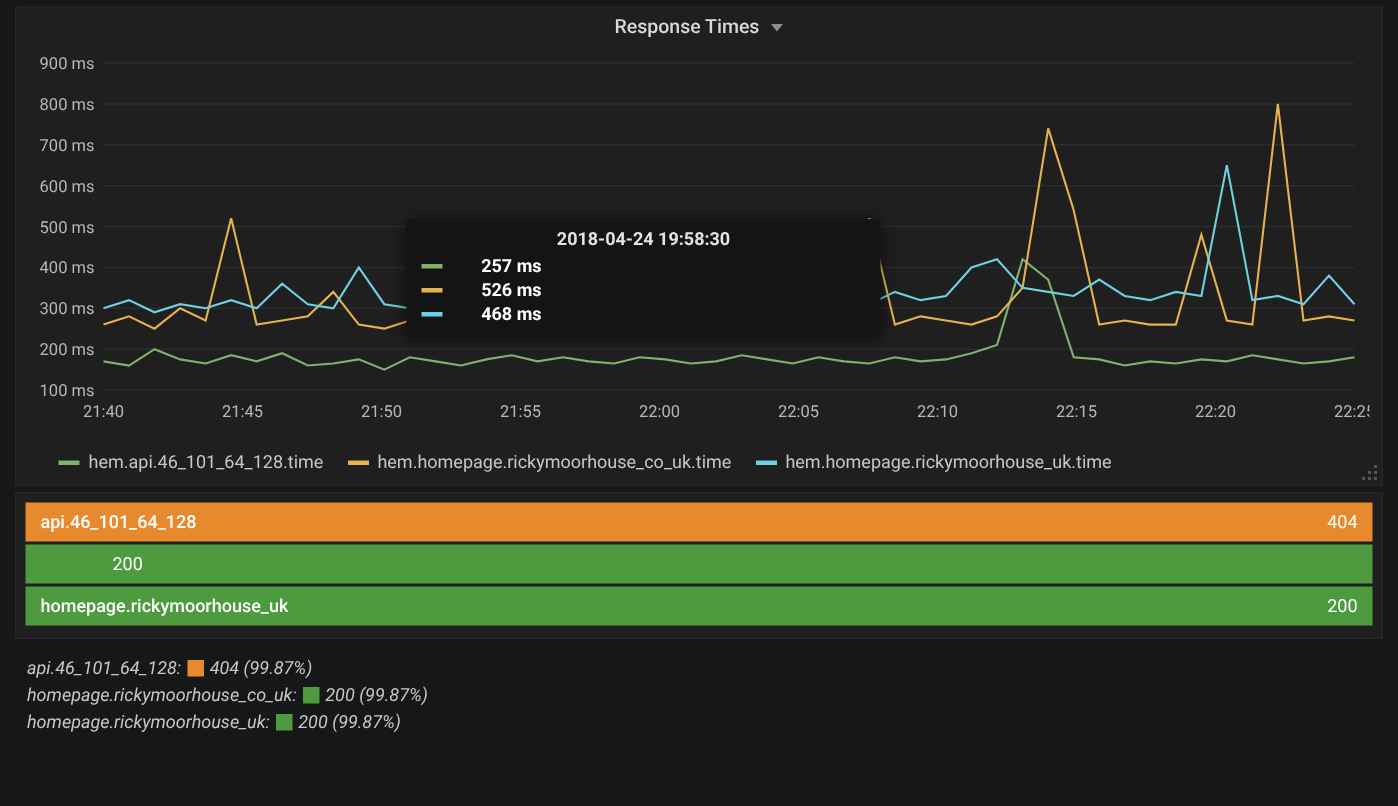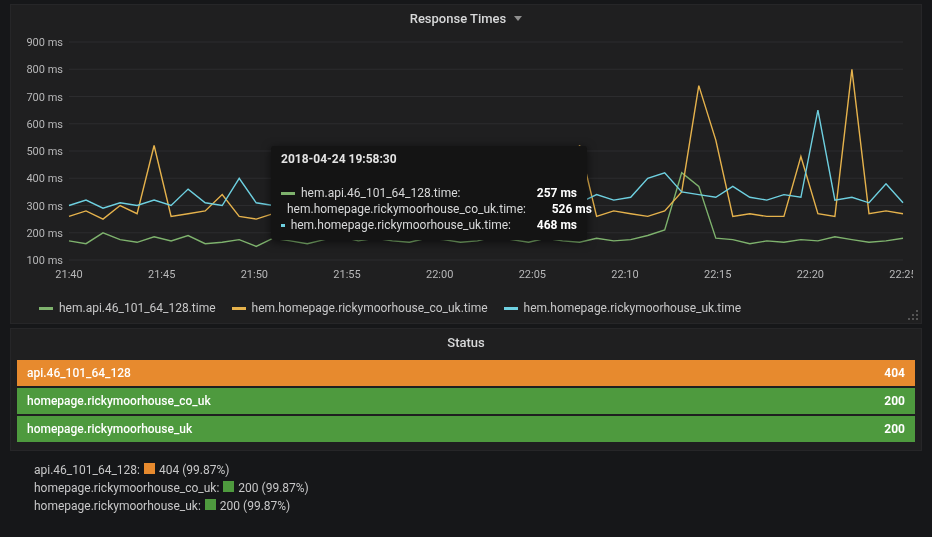--- a/index.html
+++ b/index.html
@@ -54,21 +54,21 @@
     left: 260px;
     top: 116px;
     background: #141414;
     border-radius: 3px;
     padding: 6px 10px;
     font-size: 12px;
     box-shadow: 0 2px 10px rgba(0,0,0,.6);
     width: 316px;
     z-index: 5;
   }
-  .tooltip-time { font-weight: 700; color: #e3e3e3; margin-bottom: 20px; }
+  .tooltip-time { text-align: center; font-weight: 700; color: #e3e3e3; margin-bottom: 4px; }
   .tooltip-row { display: flex; align-items: center; margin: 2px 0; gap: 6px; }
   .tooltip-swatch { width: 14px; height: 3px; display: inline-block; }
   .tooltip-label { flex: 1; color: #d8d9da; }
   .tooltip-value { font-weight: 700; color: #fff; min-width: 60px; text-align: right; }
 
   .legend-row {
     display: flex;
     align-items: center;
     gap: 16px;
     padding: 6px 10px 8px 28px;
@@ -92,24 +92,24 @@
   .status-bar {
     display: flex; justify-content: space-between; align-items: center;
     padding: 6px 10px;
     margin: 2px 0;
     color: #fff;
     font-size: 12px;
     font-weight: 500;
   }
   .bar-orange { background: #e78a2e; }
   .bar-green  { background: #4e9a3e; }
-  .status-value { font-weight: 700; margin-left: 48px; }
+  .status-value { font-weight: 400; margin-left: 48px; }
 
   .status-summary { padding: 4px 18px 10px 18px; font-size: 12px; color: #c7c7c8; }
-  .summary-row { margin: 4px 16px; display: flex; align-items: flex-start; gap: 4px; }
+  .summary-row { margin: 4px 0; display: flex; align-items: center; gap: 4px; font-style: italic; }
   .sq { width: 11px; height: 11px; display: inline-block; }
   .sq-orange { background: #e78a2e; }
   .sq-green { background: #4e9a3e; }
 
   .sw-green { background: #7eb26d; }
   .sw-yellow{ background: #e5b24c; }
   .sw-cyan  { background: #6ed0e0; }
 </style>
 </head>
 <body>
@@ -152,31 +152,28 @@
         <text x="884" y="244" text-anchor="middle" class="axis-text">22:25</text>
         <path d="M50.0 206.9 L67.0 209.7 L84.0 198.8 L101.1 205.6 L118.1 208.3 L135.1 202.8 L152.1 206.9 L169.1 201.5 L186.2 209.7 L203.2 208.3 L220.2 205.6 L237.2 212.4 L254.2 204.2 L271.3 206.9 L288.3 209.7 L305.3 205.6 L322.3 202.8 L339.3 206.9 L356.4 204.2 L373.4 206.9 L390.4 208.3 L407.4 204.2 L424.4 205.6 L441.5 208.3 L458.5 206.9 L475.5 202.8 L492.5 205.6 L509.6 208.3 L526.6 204.2 L543.6 206.9 L560.6 208.3 L577.6 204.2 L594.7 206.9 L611.7 205.6 L628.7 201.5 L645.7 196.0 L662.7 138.8 L679.8 152.4 L696.8 204.2 L713.8 205.6 L730.8 209.7 L747.8 206.9 L764.9 208.3 L781.9 205.6 L798.9 206.9 L815.9 202.8 L832.9 205.6 L850.0 208.3 L867.0 206.9 L884.0 204.2 " class="series-line c-green"></path>
         <path d="M50.0 182.4 L67.0 176.9 L84.0 185.1 L101.1 171.5 L118.1 179.7 L135.1 111.5 L152.1 182.4 L169.1 179.7 L186.2 176.9 L203.2 160.6 L220.2 182.4 L237.2 185.1 L254.2 179.7 L271.3 171.5 L288.3 176.9 L305.3 182.4 L322.3 179.7 L339.3 182.4 L356.4 171.5 L373.4 176.9 L390.4 182.4 L407.4 179.7 L424.4 182.4 L441.5 179.7 L458.5 171.5 L475.5 182.4 L492.5 179.7 L509.6 182.4 L526.6 176.9 L543.6 179.7 L560.6 111.5 L577.6 182.4 L594.7 176.9 L611.7 179.7 L628.7 182.4 L645.7 176.9 L662.7 157.9 L679.8 51.6 L696.8 106.1 L713.8 182.4 L730.8 179.7 L747.8 182.4 L764.9 182.4 L781.9 122.5 L798.9 179.7 L815.9 182.4 L832.9 35.3 L850.0 179.7 L867.0 176.9 L884.0 179.7 " class="series-line c-yellow"></path>
         <path d="M50.0 171.5 L67.0 166.1 L84.0 174.2 L101.1 168.8 L118.1 171.5 L135.1 166.1 L152.1 171.5 L169.1 155.1 L186.2 168.8 L203.2 171.5 L220.2 144.3 L237.2 168.8 L254.2 171.5 L271.3 163.3 L288.3 168.8 L305.3 157.9 L322.3 166.1 L339.3 160.6 L356.4 168.8 L373.4 171.5 L390.4 163.3 L407.4 160.6 L424.4 166.1 L441.5 168.8 L458.5 163.3 L475.5 155.1 L492.5 160.6 L509.6 163.3 L526.6 166.1 L543.6 160.6 L560.6 168.8 L577.6 160.6 L594.7 166.1 L611.7 163.3 L628.7 144.3 L645.7 138.8 L662.7 157.9 L679.8 160.6 L696.8 163.3 L713.8 152.4 L730.8 163.3 L747.8 166.1 L764.9 160.6 L781.9 163.3 L798.9 76.1 L815.9 166.1 L832.9 163.3 L850.0 168.8 L867.0 149.7 L884.0 168.8 " class="series-line c-cyan"></path>
       </svg>
 
     <div class="tooltip">
       <div class="tooltip-time">2018-04-24 19:58:30</div>
       <div class="tooltip-row">
         <span class="tooltip-swatch sw-green"></span>
-        <span class="tooltip-label">hem.api.46_101_64_128.time:</span>
         <span class="tooltip-value">257 ms</span>
       </div>
       <div class="tooltip-row">
         <span class="tooltip-swatch sw-yellow"></span>
-        <span class="tooltip-label">hem.homepage.rickymoorhouse_co_uk.time:</span>
         <span class="tooltip-value">526 ms</span>
       </div>
       <div class="tooltip-row">
         <span class="tooltip-swatch sw-cyan"></span>
-        <span class="tooltip-label">hem.homepage.rickymoorhouse_uk.time:</span>
         <span class="tooltip-value">468 ms</span>
       </div>
     </div>
   </div>
 
   <div class="legend-row">
     <div class="legend-item">
       <span class="legend-swatch sw-green"></span>
       <span>hem.api.46_101_64_128.time</span>
     </div>
@@ -194,30 +191,26 @@
     <span style="right:0;bottom:0"></span>
       <span style="right:4px;bottom:0"></span>
       <span style="right:0;bottom:4px"></span>
     <span style="right:8px;bottom:0"></span>
       <span style="right:0;bottom:8px"></span>
       <span style="right:4px;bottom:4px"></span>
   </div>
 </div>
 
 <div class="panel status-panel">
-  <div class="panel-title">
-    <span>Status</span>
-  </div>
   <div class="status-body">
     <div class="status-bar bar-orange">
       <span>api.46_101_64_128</span>
       <span class="status-value">404</span>
     </div>
     <div class="status-bar bar-green">
-      <span>homepage.rickymoorhouse_co_uk</span>
       <span class="status-value">200</span>
     </div>
     <div class="status-bar bar-green">
       <span>homepage.rickymoorhouse_uk</span>
       <span class="status-value">200</span>
     </div>
   </div>
 </div>
 
 <div class="status-summary">

